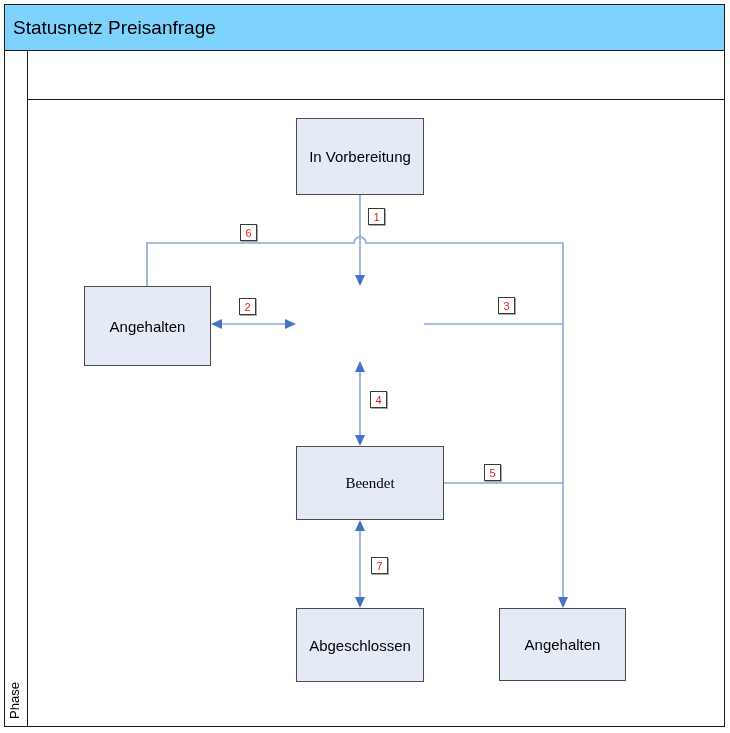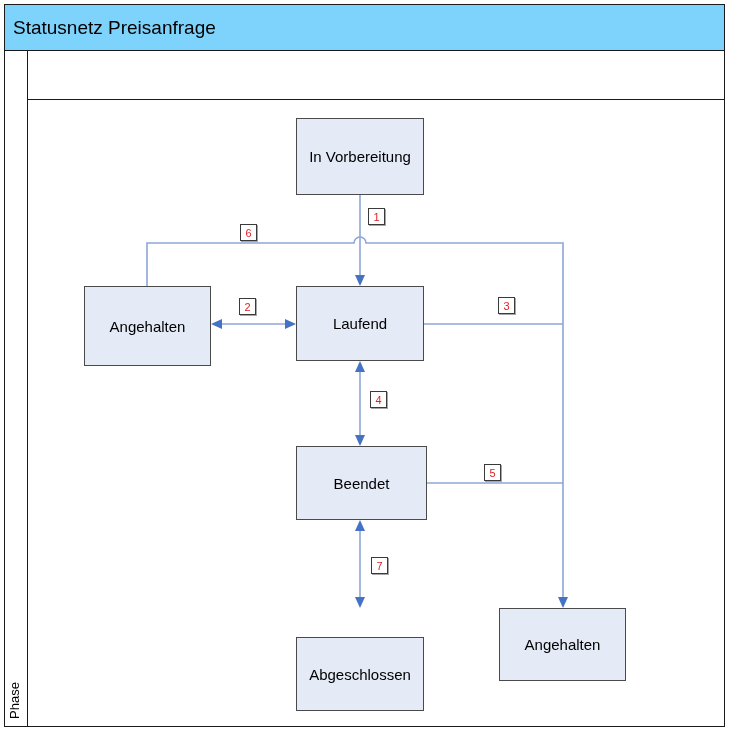--- a/index.html
+++ b/index.html
@@ -73,22 +73,22 @@
     box-sizing: border-box;
     display: flex;
     align-items: center;
     justify-content: center;
     font-size: 15px;
     color: #000000;
   }
   #box-in-vorbereitung { left: 296px; top: 118px; width: 128px; height: 77px; }
   #box-angehalten      { left: 84px;  top: 286px; width: 127px; height: 80px; }
   #box-laufend         { left: 296px; top: 286px; width: 128px; height: 75px; }
-  #box-beendet         { left: 296px; top: 446px; width: 131px; height: 74px; }
-  #box-abgeschlossen   { left: 296px; top: 608px; width: 128px; height: 74px; margin-top: 29px; }
+  #box-beendet         { left: 296px; top: 446px; width: 148px; height: 74px; font-family: Liberation Serif, serif; }
+  #box-abgeschlossen   { left: 296px; top: 608px; width: 128px; height: 74px; }
   #box-storniert       { left: 499px; top: 608px; width: 127px; height: 73px; }
   
   .conn-label {
     position: absolute;
     width: 17px; height: 17px;
     background: #ffffff;
     border: 1px solid #3a3a3a;
     box-shadow: 1px 1px 0 rgba(120,120,120,0.65);
     box-sizing: border-box;
     display: flex;
@@ -150,23 +150,20 @@
       <polygon points="360,608 355,597 365,597"></polygon>
     </g>
   </svg>
 
   <div class="state-box" id="box-in-vorbereitung">
     <span>In Vorbereitung</span>
   </div>
   <div class="state-box" id="box-angehalten">
     <span>Angehalten</span>
   </div>
-  <div class="state-box" id="box-laufend">
-    <span>Laufend</span>
-  </div>
   <div class="state-box" id="box-beendet">
     <span>Beendet</span>
   </div>
   <div class="state-box" id="box-abgeschlossen">
     <span>Abgeschlossen</span>
   </div>
   <div class="state-box" id="box-storniert">
     <span>Angehalten</span>
   </div>
 

